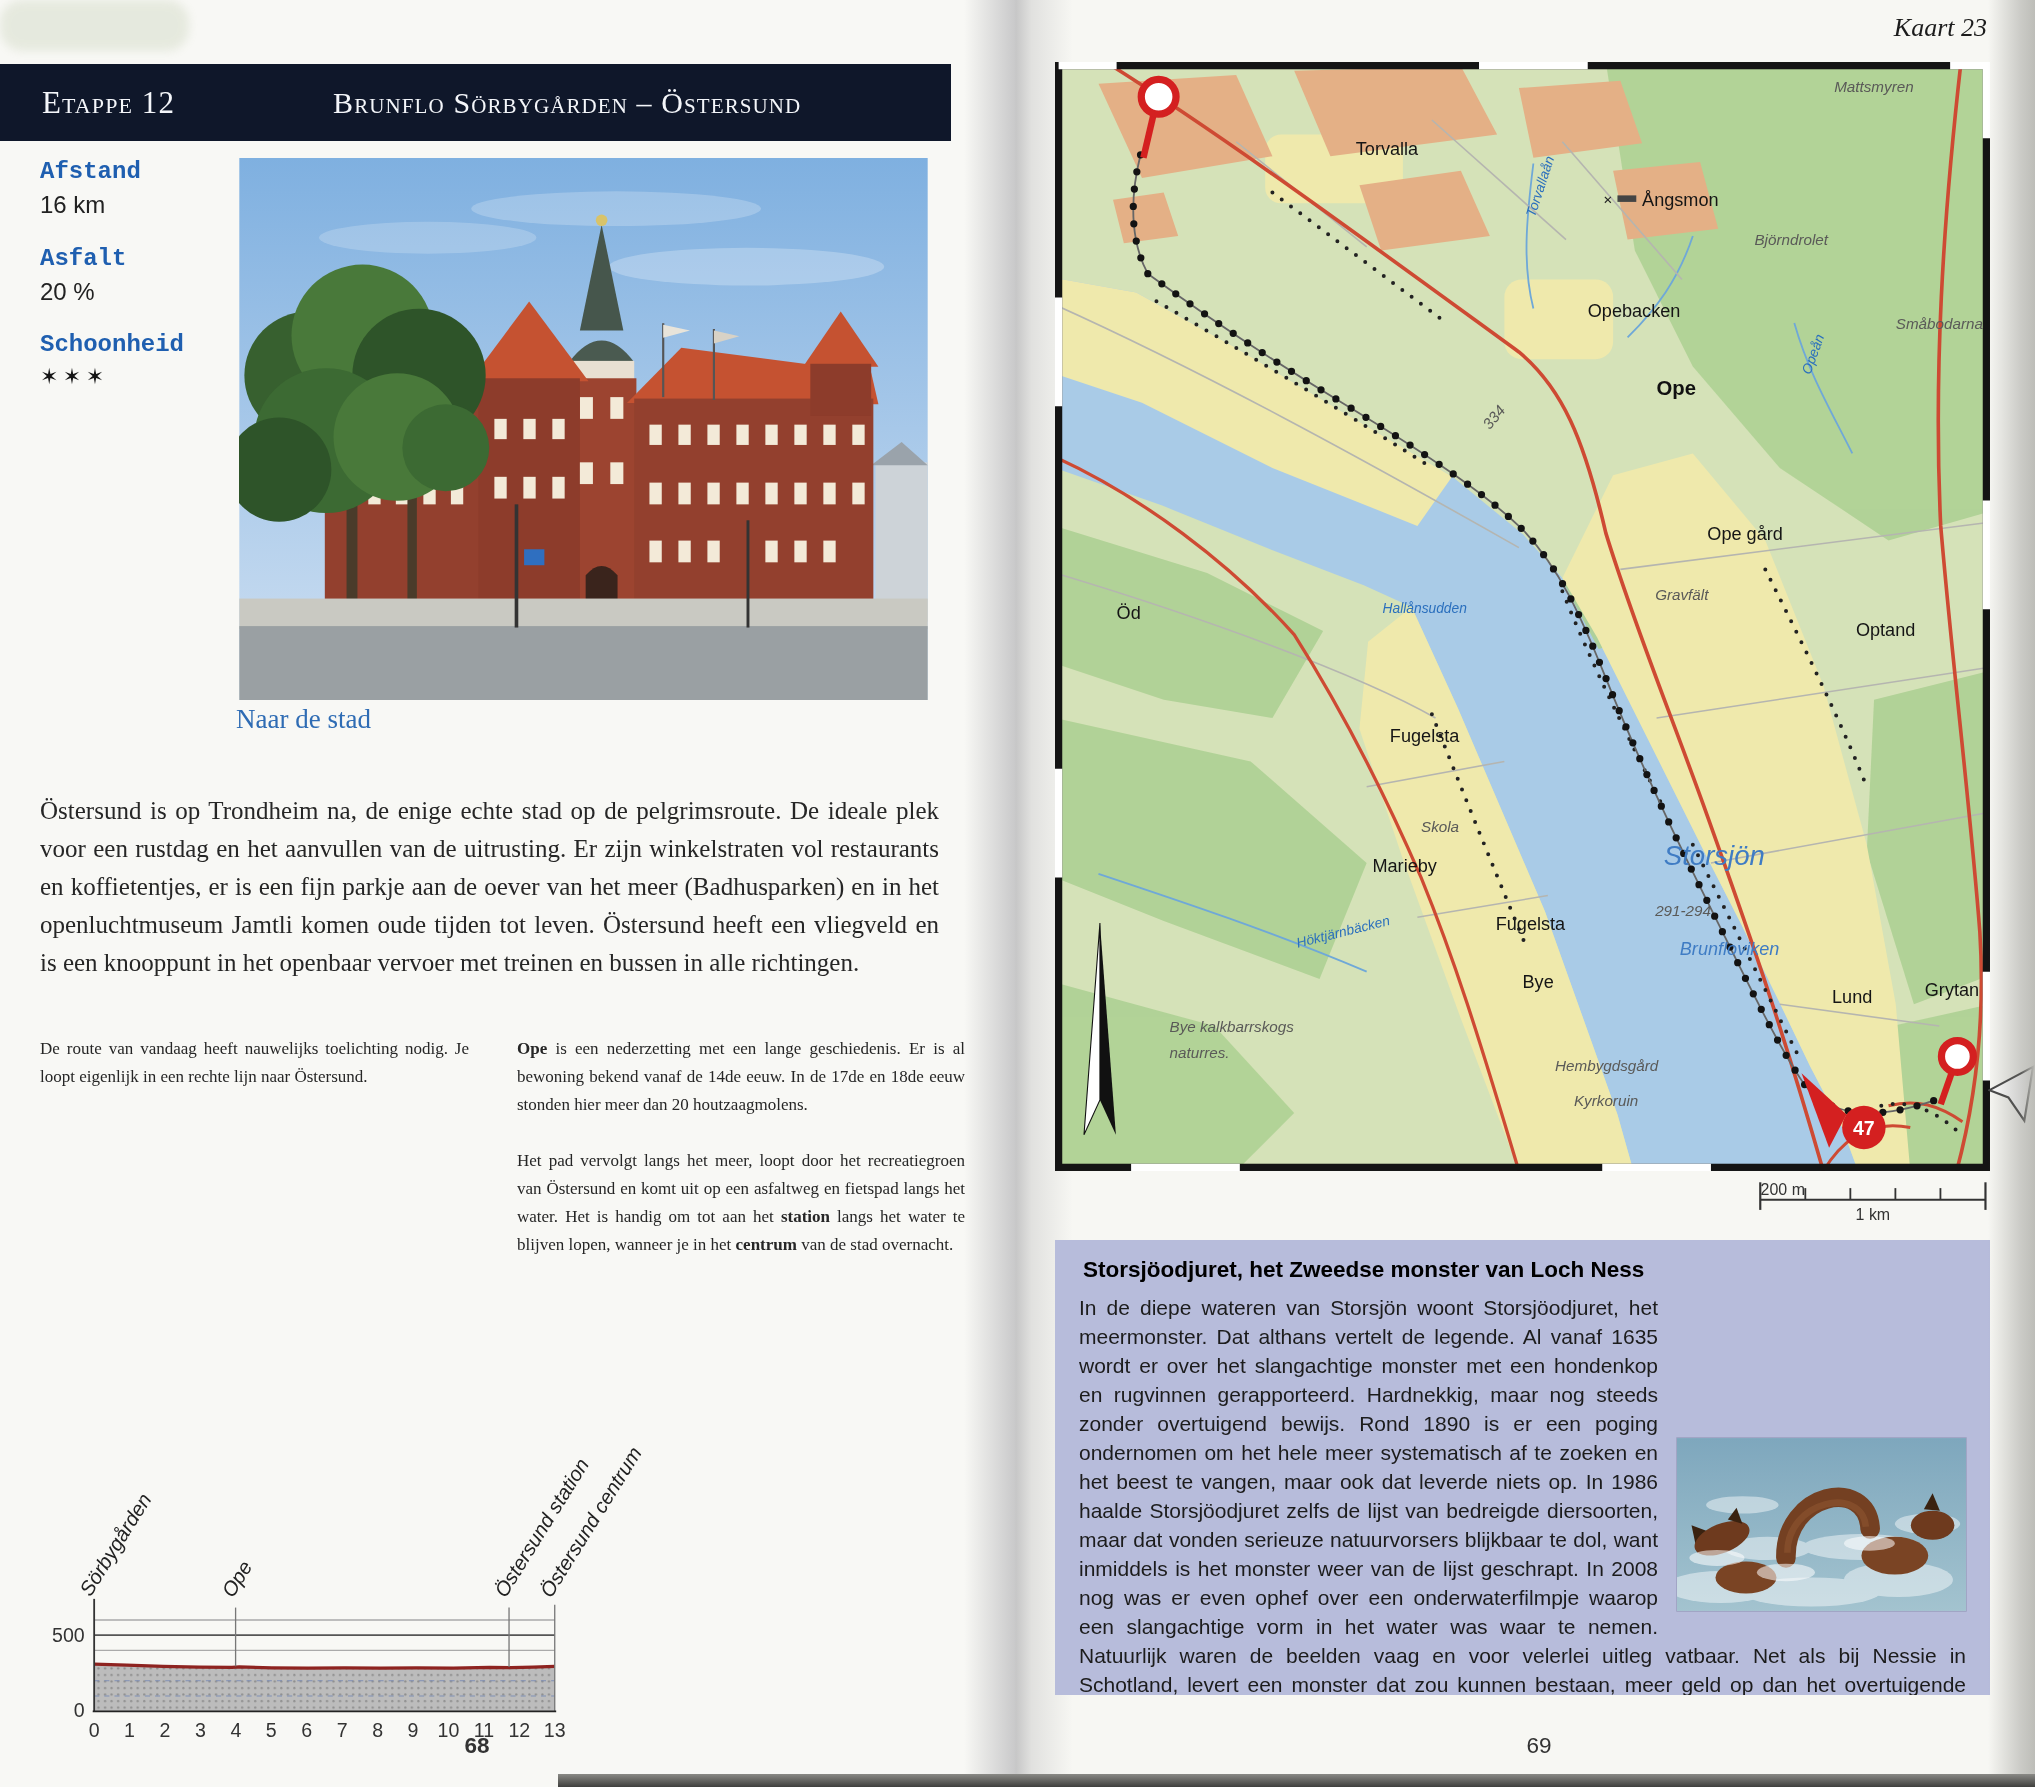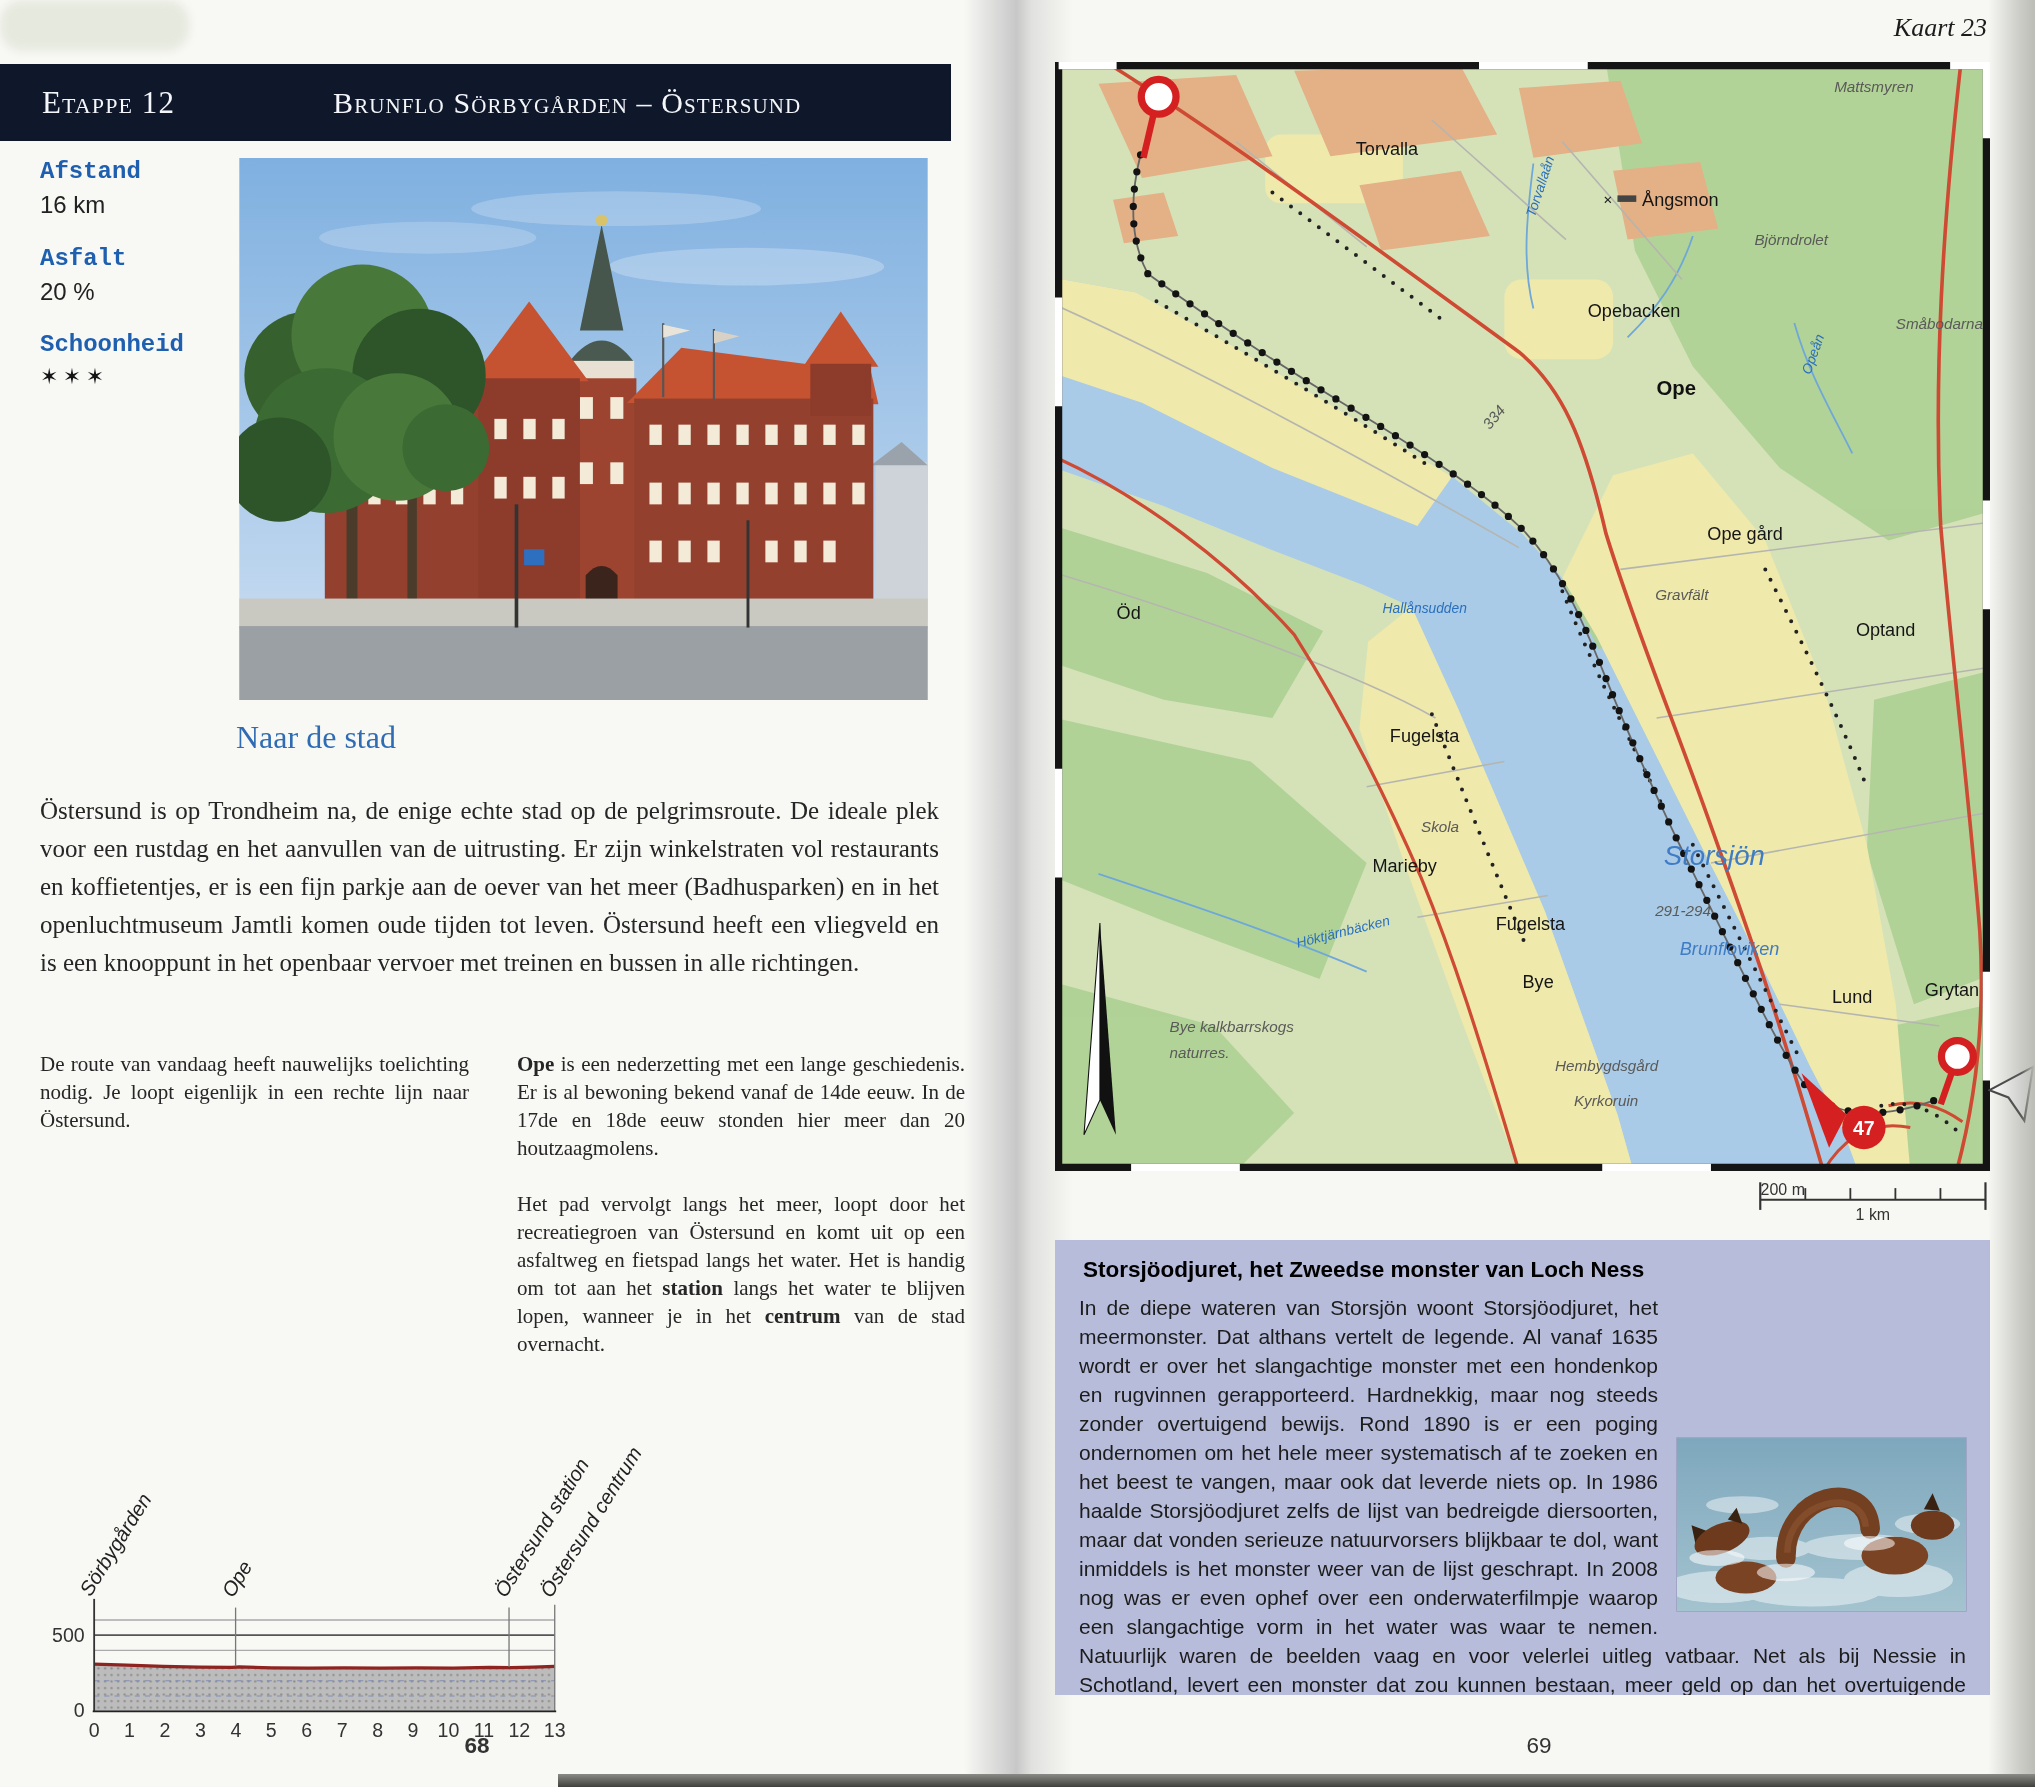--- a/index.html
+++ b/index.html
@@ -22,23 +22,23 @@
     display:flex;align-items:center;color:#f4f6fa;
     font-family:"Liberation Serif",serif;font-variant-caps:small-caps;letter-spacing:1.1px;}
   #headerBar .stage{font-size:31px;margin-left:42px;}
   #headerBar .route{font-size:30px;margin-left:158px;}
 
   
   .statLabel{font-family:Liberation Mono, monospace;font-weight:bold;color:#1f5fb0;font-size:24px;}
   .statValue{font-family:"Liberation Sans",sans-serif;color:#222;font-size:24px;}
   .stars{letter-spacing:4.4px;font-size:22px;color:#141414;}
 
-  #heading{left:236px;top:719px;color:#2f6cb4;font-size:32px;}
+  #heading{left:236px;top:704px;color:#2f6cb4;font-size:27px;}
   #intro{left:40px;top:792px;width:899px;font-size:25px;line-height:38px;color:#262626;text-align:justify;}
-  .col{font-size:21px;line-height:28px;color:#262626;text-align:justify;margin-top:15px;}
+  .col{font-size:17px;line-height:28px;color:#262626;text-align:justify;}
   .col p{margin:0 0 28px 0;}
   #colL{left:40px;top:1035px;width:429px;}
   #colR{left:517px;top:1035px;width:448px;}
   .b{font-weight:bold;}
 
   .pageNum{font-family:"Liberation Sans",sans-serif;font-size:22.5px;color:#333;width:58px;text-align:center;}
 
   #kaart{left:1842px;top:13px;width:145px;text-align:right;font-style:italic;font-size:26px;color:#1c1c1c;}
 
   

